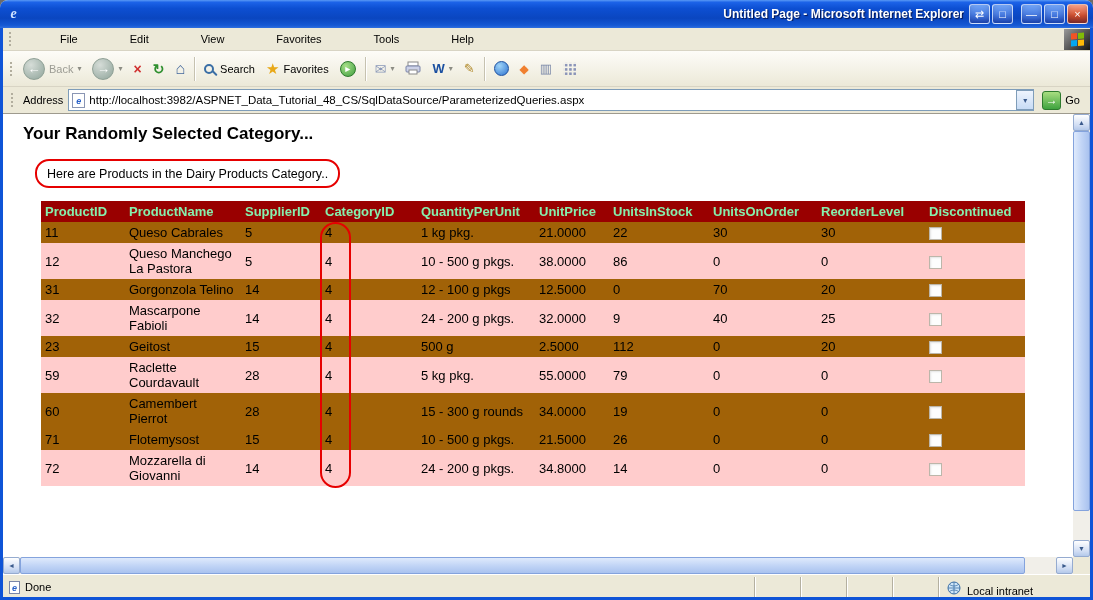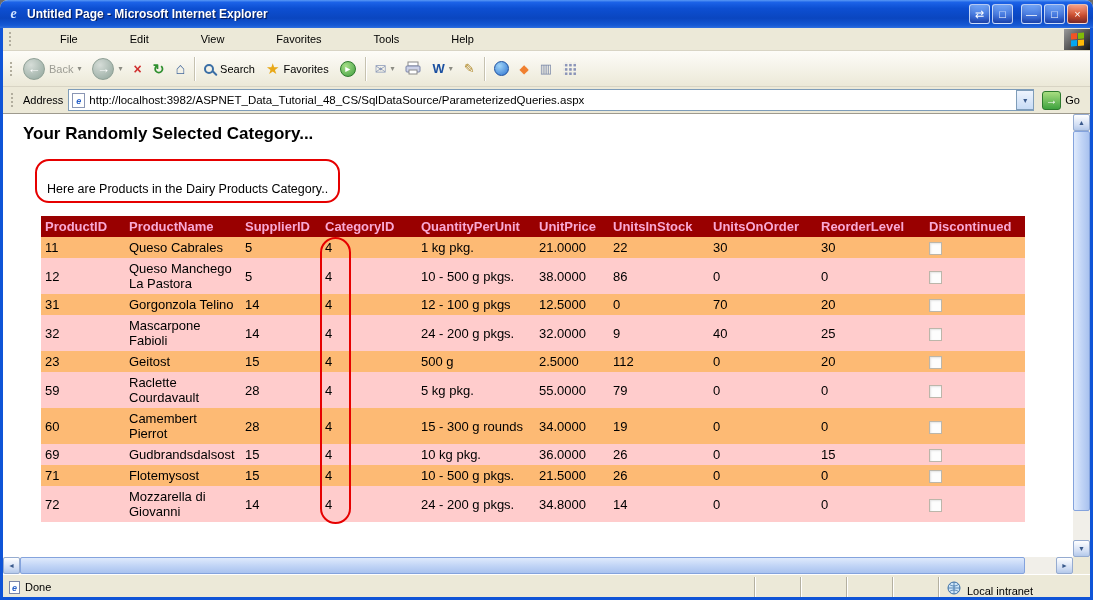--- a/index.html
+++ b/index.html
@@ -8,21 +8,21 @@
 
   .window { width:1093px; height:600px; display:flex; flex-direction:column;
             border-radius:8px 8px 0 0; overflow:hidden; background:#ece9d8; }
 
   
   .titlebar { height:28px; flex:0 0 28px; display:flex; align-items:center; gap:5px;
               padding:0 5px; background:linear-gradient(180deg,#5a9af5 0%,#1c63e8 8%,#0d4fd2 30%,#0a46c0 65%,#1558d4 90%,#2e6fe0 100%); }
   .title-icon { width:17px; height:17px; font:bold italic 14px/16px "Liberation Serif", serif;
                 color:#cfe3ff; text-align:center; }
   .title-text { flex:1; color:#fff; font-weight:bold; font-size:12px; text-shadow:1px 1px 1px #00134d;
-                white-space:nowrap; overflow:hidden; }
+                white-space:nowrap; overflow:hidden;text-align:right; }
   .win-buttons { display:flex; gap:2px; }
   .tb-btn { width:21px; height:20px; border-radius:3px; border:1px solid rgba(255,255,255,.65);
             background:linear-gradient(#71a3f3,#2a60d8); color:#fff; font-size:11px; line-height:18px;
             text-align:center; box-shadow:inset 0 -6px 8px -4px rgba(0,10,80,.5); }
   .tb-btn.gap { margin-left:6px; }
   .tb-btn.close { background:linear-gradient(#f5a088,#d4502c 60%,#b53a18); }
 
   .window-body { flex:1; display:flex; flex-direction:column; border:3px solid #0f54d7; border-top:none; background:#ece9d8; min-height:0; }
 
   
@@ -79,31 +79,31 @@
   .addr-drop { width:17px; height:20px; border:1px solid #7f9db9; border-right:none;
                background:linear-gradient(#eef4fd,#c8dcf5); color:#3a5a8c; font-size:8px; line-height:19px; text-align:center; }
   .go-area { display:flex; align-items:center; gap:4px; padding:0 6px 0 3px; }
   .go-icon { width:19px; height:19px; border-radius:3px; border:1px solid #2d7a2d;
              background:linear-gradient(#a8dd80,#3fa33f); color:#fff; font-weight:bold; font-size:12px; line-height:17px; text-align:center; }
 
   
   .content { flex:1; min-height:0; display:grid; grid-template-columns:1fr 17px; grid-template-rows:1fr 17px; background:#fff; }
   .page { grid-column:1; grid-row:1; overflow:hidden; position:relative; background:#fff; padding:10px 0 0 20px; }
   .heading { font-size:17px; font-weight:bold; color:#000; }
-  .label-oval { display:inline-block; margin:15px 0 0 12px; border:2.5px solid var(--annot); border-radius:14px; padding:18px 10px 4px; }
+  .label-oval { display:inline-block; margin:15px 0 0 12px; border:2.5px solid var(--annot); border-radius:14px; padding:3px 10px 4px; }
   .cat-label { font-size:12.5px; }
 
   .table-wrap { position:relative; margin:13px 0 0 18px; width:984px; }
   table.grid { border-collapse:collapse; table-layout:fixed; width:984px; font-size:13px; }
   col.c1{width:84px;} col.c2{width:116px;} col.c3{width:80px;} col.c4{width:96px;} col.c5{width:118px;}
   col.c6{width:74px;} col.c7{width:100px;} col.c8{width:108px;} col.c9{width:108px;} col.c10{width:100px;}
-  table.grid th { background:var(--header-bg); color:#f9a8d4; font-weight:bold; text-align:left;
+  table.grid th { background:var(--header-bg); color:#86efac; font-weight:bold; text-align:left;
                   padding:3px 4px; white-space:nowrap; }
   table.grid td { padding:3px 4px; vertical-align:middle; line-height:15px; word-wrap:break-word; }
-  table.grid tbody tr { background:#fdba74; }
+  table.grid tbody tr { background:#a16207; }
   table.grid tbody tr.alt { background:var(--alt-row); }
   .cb { display:inline-block; width:13px; height:13px; background:#fdfdfd; border:1px solid #bcb6aa;
         box-shadow:inset 1px 1px 2px rgba(0,0,0,.1); vertical-align:middle; }
   .annot-col { position:absolute; left:279px; top:21px; bottom:-2px; width:31px;
                border:2.5px solid var(--annot); border-radius:16px; pointer-events:none; }
 
   
   .vscroll { grid-column:2; grid-row:1; display:flex; flex-direction:column; background:#f1efe9; }
   .hscroll { grid-column:1; grid-row:2; display:flex; background:#f1efe9; }
   .corner { grid-column:2; grid-row:2; background:#ece9d8; }
@@ -356,32 +356,20 @@
                   <td>Camembert Pierrot</td>
                   <td>28</td>
                   <td>4</td>
                   <td>15 - 300 g rounds</td>
                   <td>34.0000</td>
                   <td>19</td>
                   <td>0</td>
                   <td>0</td>
                   <td><span class="cb"></span></td>
                 </tr>
-                <tr class="alt">
-                  <td>69</td>
-                  <td>Gudbrandsdalsost</td>
-                  <td>15</td>
-                  <td>4</td>
-                  <td>10 kg pkg.</td>
-                  <td>36.0000</td>
-                  <td>26</td>
-                  <td>0</td>
-                  <td>15</td>
-                  <td><span class="cb"></span></td>
-                </tr>
                 <tr>
                   <td>71</td>
                   <td>Flotemysost</td>
                   <td>15</td>
                   <td>4</td>
                   <td>10 - 500 g pkgs.</td>
                   <td>21.5000</td>
                   <td>26</td>
                   <td>0</td>
                   <td>0</td>

